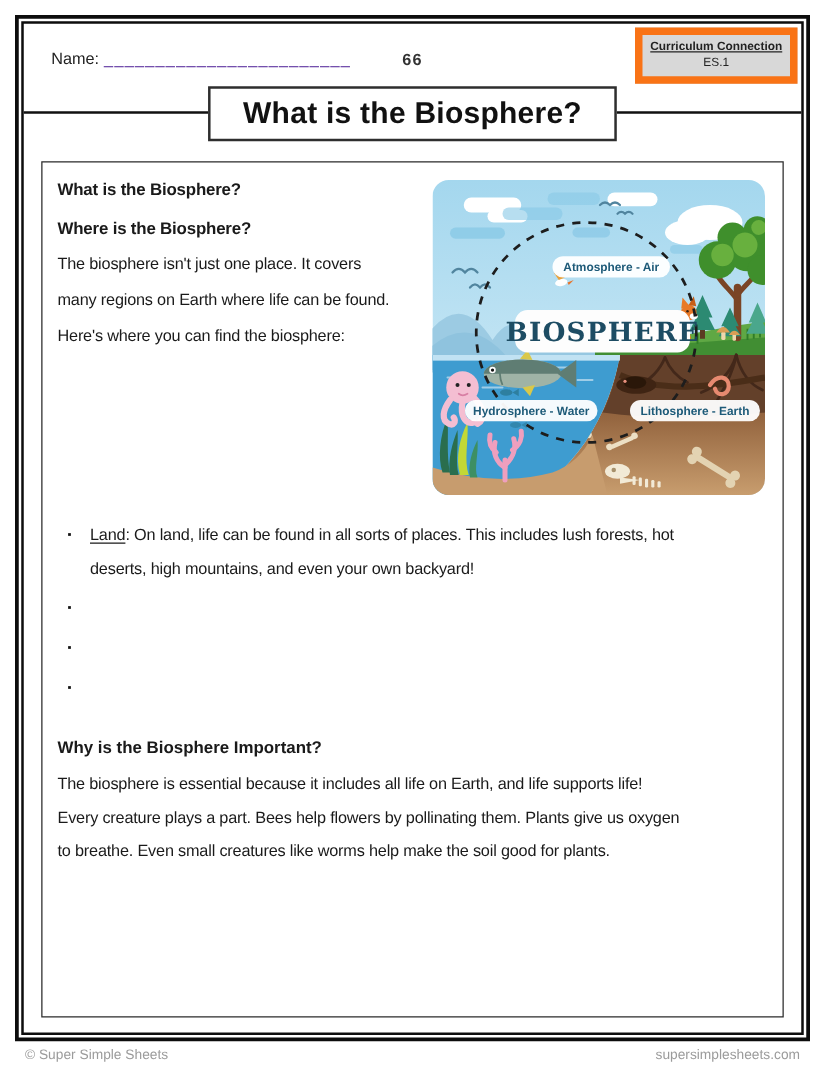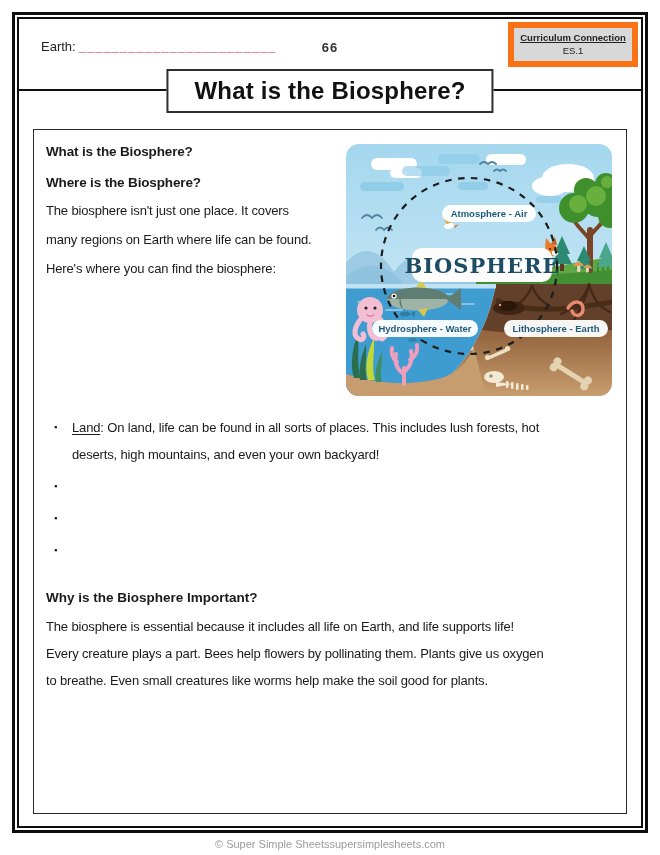--- a/index.html
+++ b/index.html
@@ -7,21 +7,21 @@
   html,body { margin:0; padding:0; background:#fff; }
   body { font-family:"Liberation Sans", sans-serif; color:#1a1a1a; }
   .page { position:relative; width:660px; height:855px; background:#fff; overflow:hidden; }
 
   
   .frame { position:absolute; left:12px; top:12px; right:12px; bottom:22px; border:3.5px solid #0d0d0d; padding:2px; background:#fff; }
   .frame-inner { position:relative; width:100%; height:100%; border:2px solid #0d0d0d; background:#fff; }
 
   
   .name-row { position:absolute; top:20px; left:22px; font-size:13px; color:#222; }
-  .name-blank { color:#b91c1c; letter-spacing:1px; margin-left:4px;font-style:italic; }
+  .name-blank { color:#4c1d95; letter-spacing:1px; margin-left:4px; }
   .page-number { position:absolute; top:21px; left:50%; transform:translateX(-50%); font-size:13px; font-weight:600; color:#333; letter-spacing:1px; }
   .curriculum-box { position:absolute; top:3px; right:3px; width:130px; background:#d8d8d8; border:6px solid #f97316; text-align:center; padding:4px 4px 5px; }
   .curriculum-title { font-size:9.5px; font-weight:600; text-decoration:underline; color:#222; }
   .curriculum-code { font-size:9.5px; color:#222; margin-top:2px;text-align:center; }
 
   .header-rule { position:absolute; top:70px; left:0; right:0; border-top:2px solid #111; }
   .title-box { position:absolute; top:50px; left:50%; transform:translateX(-50%); z-index:2; background:#fff; border:2px solid #2e2e2e; padding:6px 26px; font-size:24px; font-weight:bold; letter-spacing:0.2px; white-space:nowrap; color:#111; }
 
   
   .content-box { position:absolute; top:110px; left:14px; right:14px; bottom:12px; border:1.5px solid #2a2a2a; padding:12px 12px 0; background:#fff; }
@@ -35,34 +35,34 @@
   .bullets { list-style:none; margin:18px 0 0; padding:0 0 0 8px; }
   .bullets li { display:flex; gap:10px; margin-bottom:5px; font-size:13px; line-height:27px; letter-spacing:-0.15px; }
   .bullet-marker { flex:0 0 8px; font-size:9px; line-height:27px; color:#111; }
   .bullet-body { white-space:pre-line; }
   .bullet-term { text-underline-offset:2px;text-align:center; }
 
   .why-section h3 { font-size:13.5px; margin:26px 0 8px; }
   .why-section p { font-size:13px; line-height:27px; margin:0; white-space:pre-line; letter-spacing:-0.15px; }
 
   
-  .footer { position:absolute; left:20px; right:20px; bottom:5px; display:flex; justify-content:center; font-size:11px; color:#9b9b9b; }
+  .footer { position:absolute; left:20px; right:20px; bottom:5px; display:flex; justify-content:space-between; font-size:11px; color:#9b9b9b; }
 
   svg text { font-family:"Liberation Sans", sans-serif; }
   .biosphere-word { font-family:"DejaVu Serif", serif; font-weight:bold; letter-spacing:1px; }
 </style>
 </head>
 <body>
 
 <div class="page">
   <div class="frame">
     <div class="frame-inner">
 
       <div class="name-row">
-        <span>Earth:</span><span class="name-blank">________________________</span>
+        <span>Name:</span><span class="name-blank">________________________</span>
       </div>
       <div class="page-number">66</div>
       <div class="curriculum-box">
         <div class="curriculum-title">Curriculum Connection</div>
         <div class="curriculum-code">ES.1</div>
       </div>
 
       <div class="header-rule"></div>
       <div class="title-box">What is the Biosphere?</div>
 

